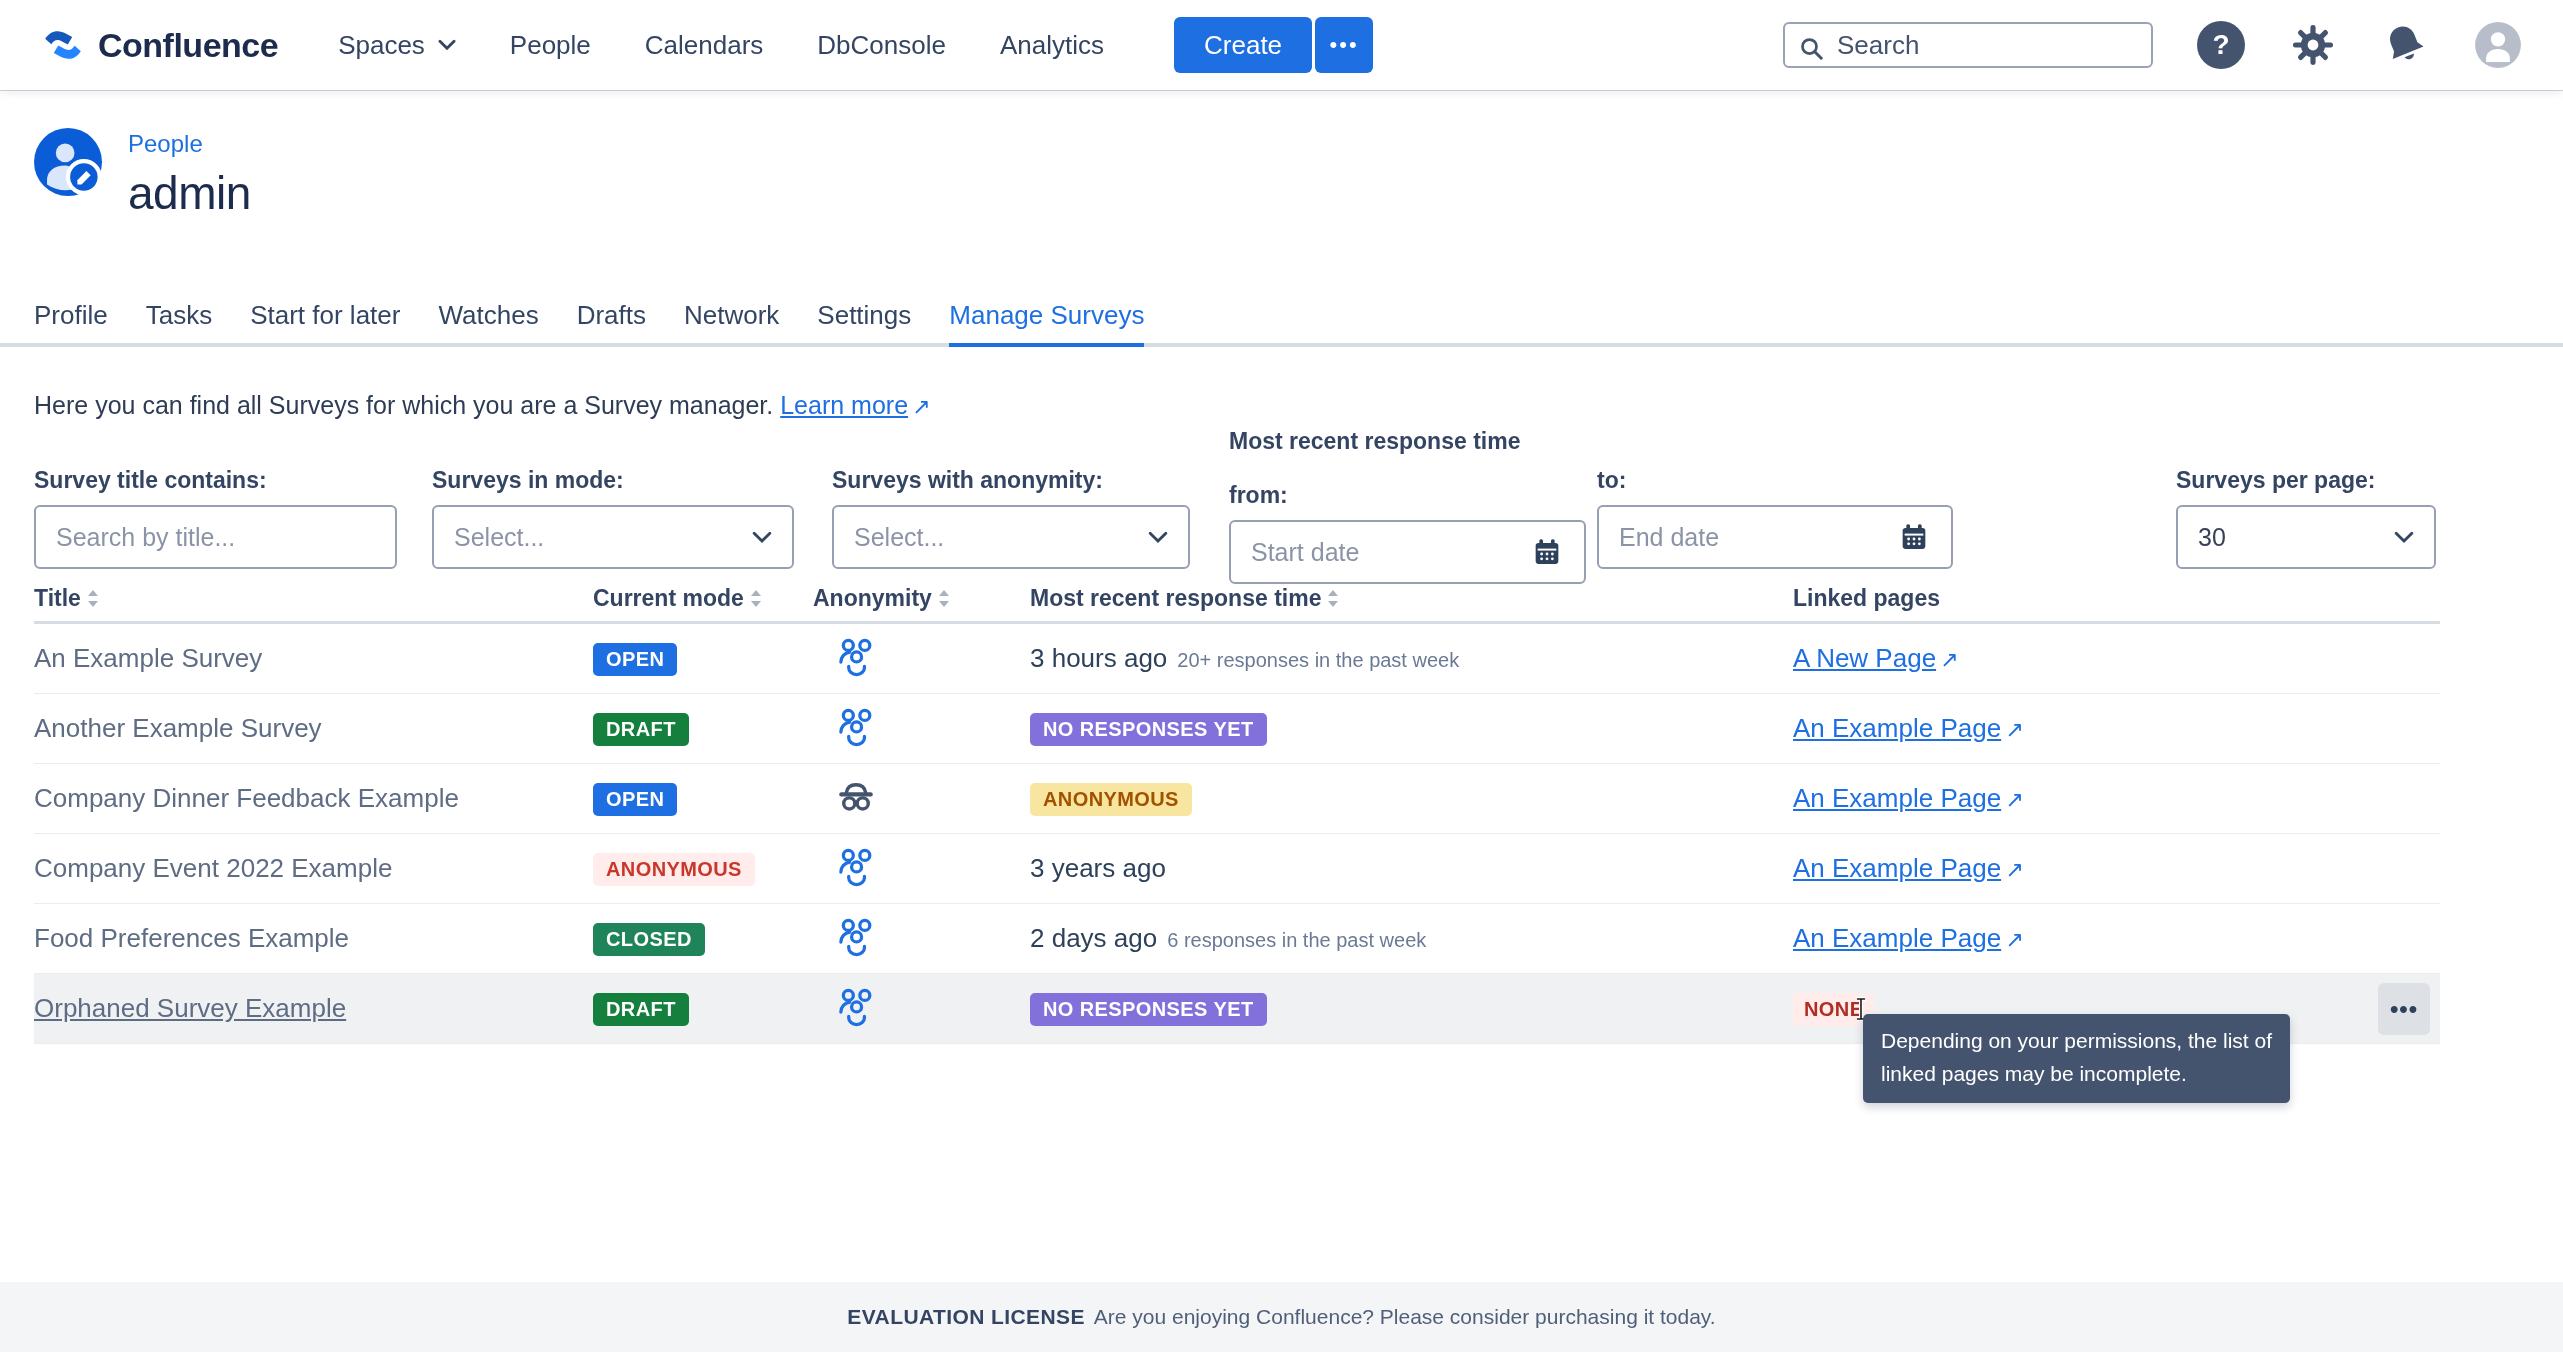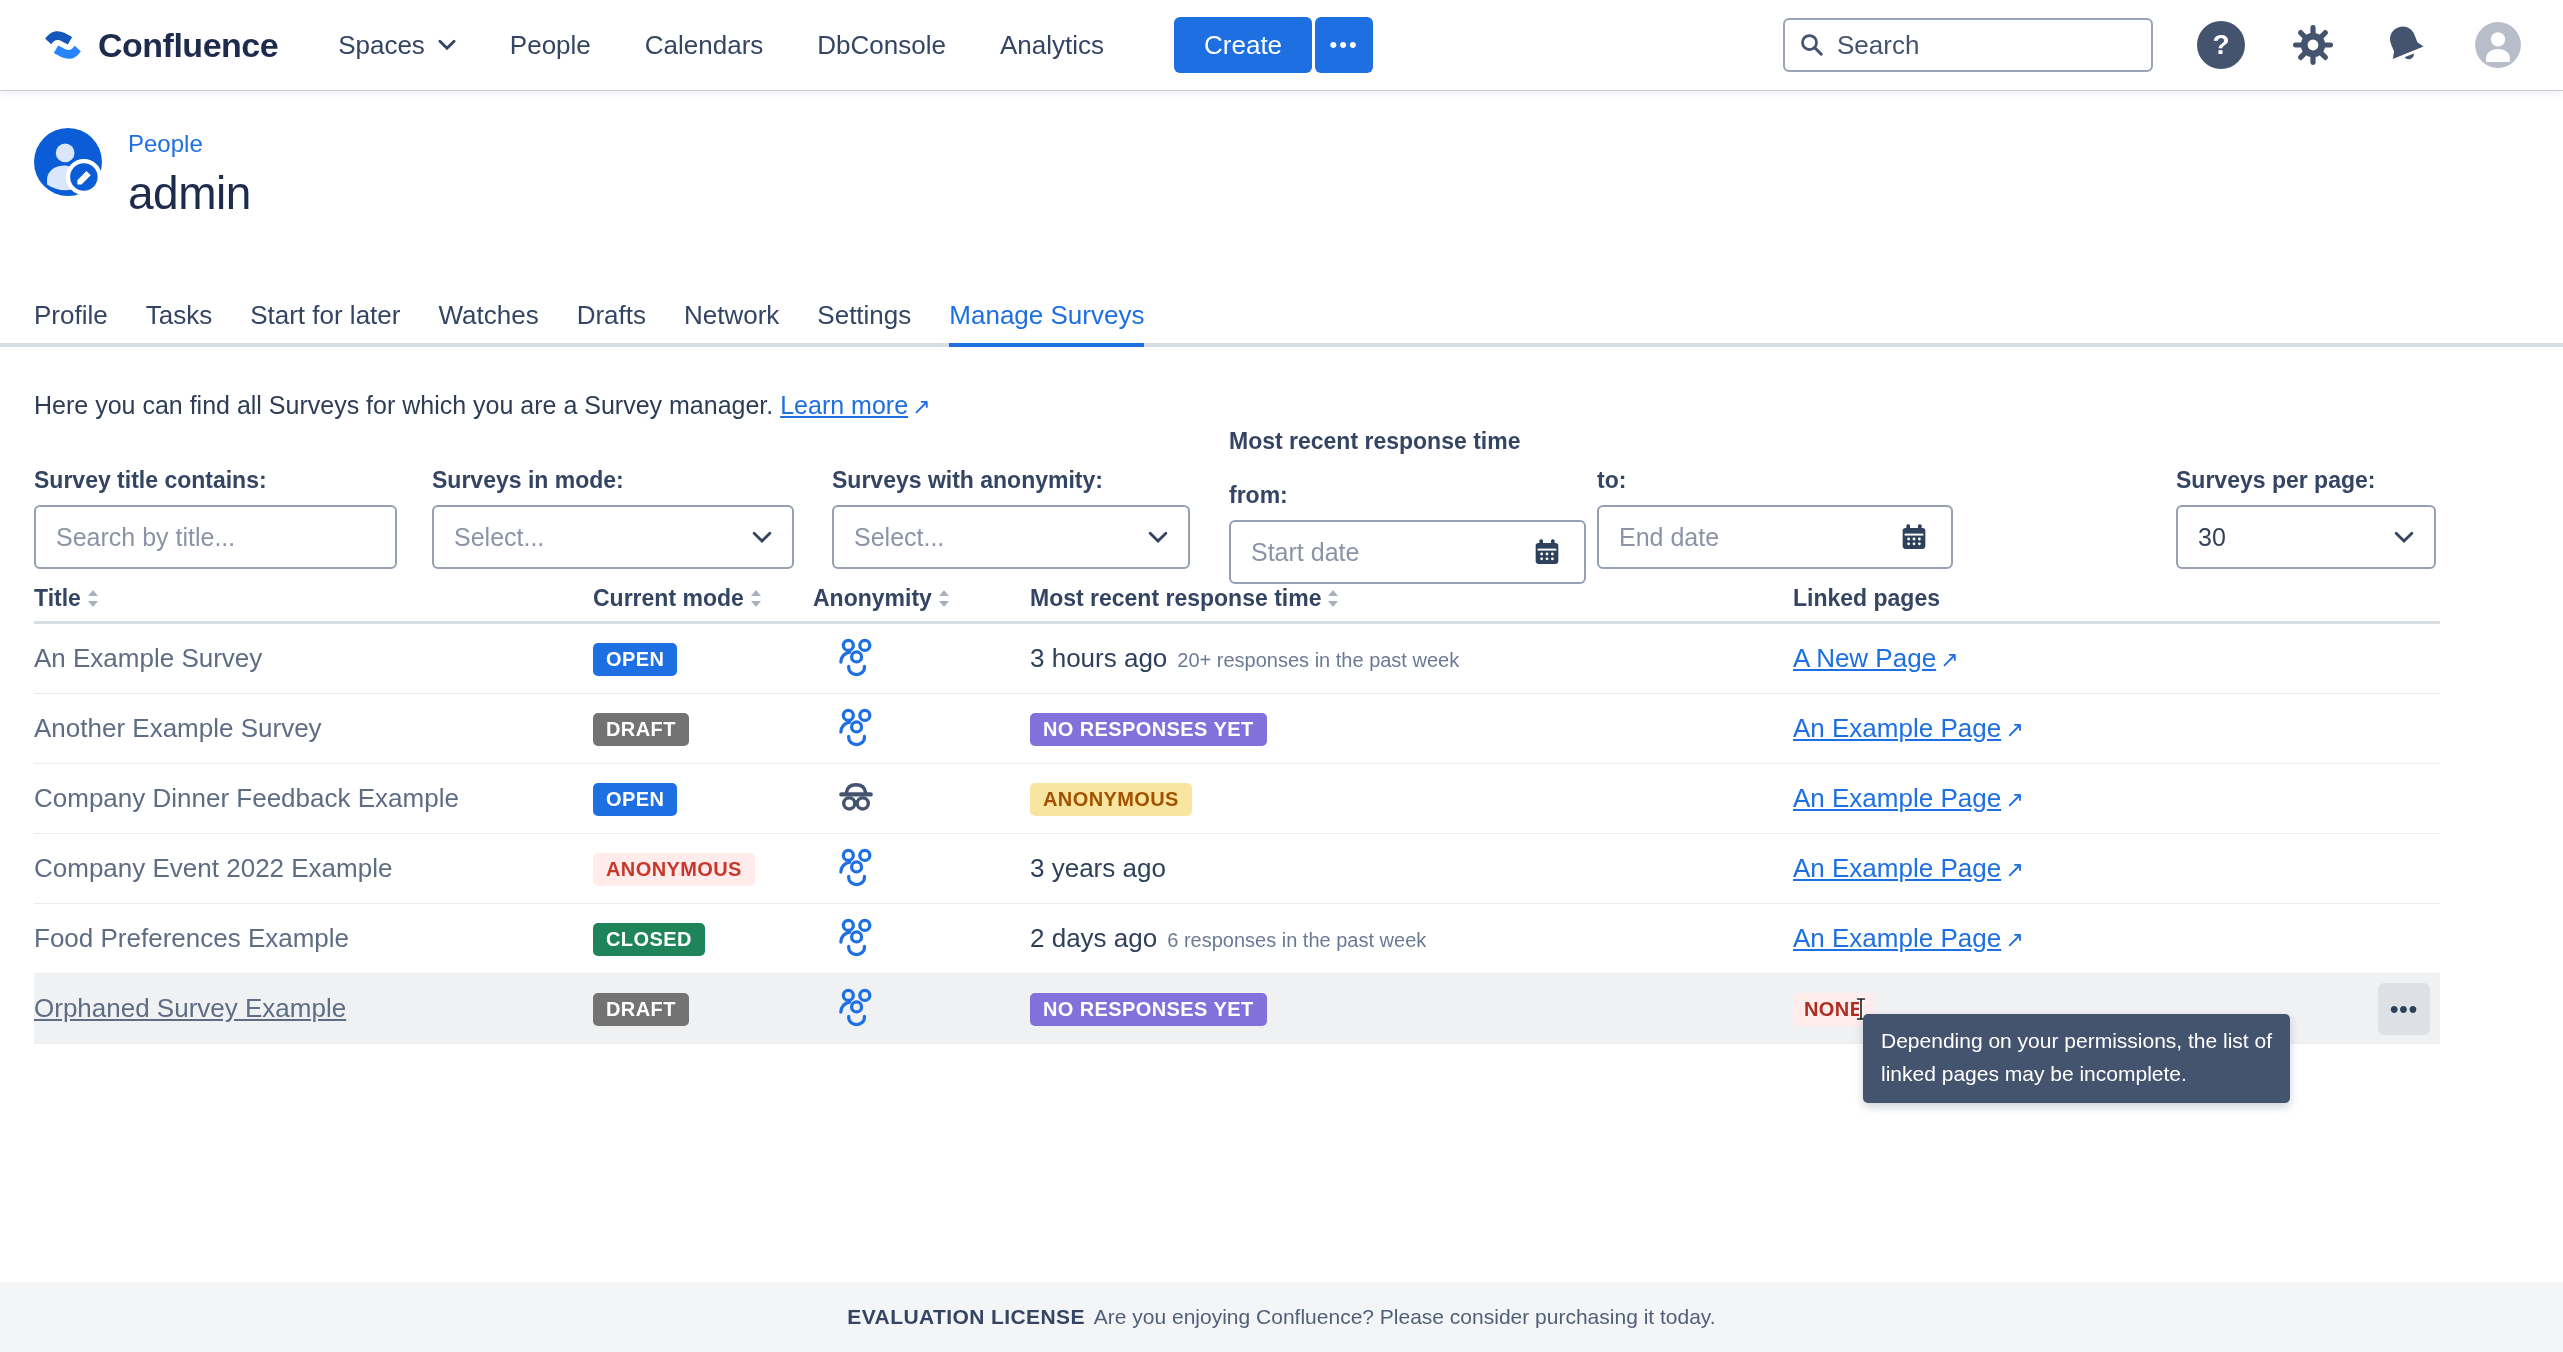--- a/index.html
+++ b/index.html
@@ -27,21 +27,21 @@
     background:#1d6fe2; color:#fff; font-size:26px; font-weight:500; cursor:pointer;
     font-family:inherit;
   }
   .btn-more {
     margin-left:3px; height:56px; width:58px; border:none; border-radius:6px;
     background:#1d6fe2; color:#fff; font-size:22px; letter-spacing:2px; cursor:pointer;
     font-family:inherit;
   }
   .nav-right { margin-left:auto; display:flex; align-items:center; gap:44px; }
   .search-box {
-    position:relative; width:370px; height:54px;margin-left:40px;
+    position:relative; width:370px; height:46px;margin-left:40px;
   }
   .search-box input {
     width:100%; height:100%; border:2px solid #9aa3b5; border-radius:6px;
     font-size:26px; color:#344563; padding:0 16px 0 52px; outline:none;
     font-family:inherit;
   }
   .search-box input::placeholder { color:#44546f; }
   .search-glyph { position:absolute; left:14px; top:12px; }
   .icon-btn { background:none; border:none; cursor:pointer; display:flex; align-items:center; }
   .help-circle {
@@ -109,21 +109,21 @@
   .cell-anon { padding-left:20px; }
   .time { color:#2e415b; }
   .time-note { font-size:20px; color:#6b7a94; margin-left:10px; }
   .link { color:#1d6fe2; text-decoration:underline; cursor:pointer; }
 
   .badge {
     display:inline-block; padding:5px 13px; border-radius:5px;
     font-size:20px; font-weight:700; color:#fff; letter-spacing:.4px; white-space:nowrap;
   }
   .b-open { background:#1d6fe2; }
-  .b-draft { background:#737373; }
+  .b-draft { background:#15803d; }
   .b-closed { background:#1f845a; }
   .b-archived { background:#ffeceb; color:#c9372c; }
   .b-noresp { background:#8270db; }
   .b-anon { background:#f8e6a0; color:#a25100; }
   .b-none { background:#ffeceb; color:#ae2e24; position:relative; padding:5px 11px; }
   .ibeam { position:absolute; right:6px; top:3px; }
 
   .ellipsis-btn {
     width:52px; height:52px; border:none; border-radius:6px; background:#dde0e5;
     color:#2e415b; font-size:24px; letter-spacing:1px; cursor:pointer; font-family:inherit;

